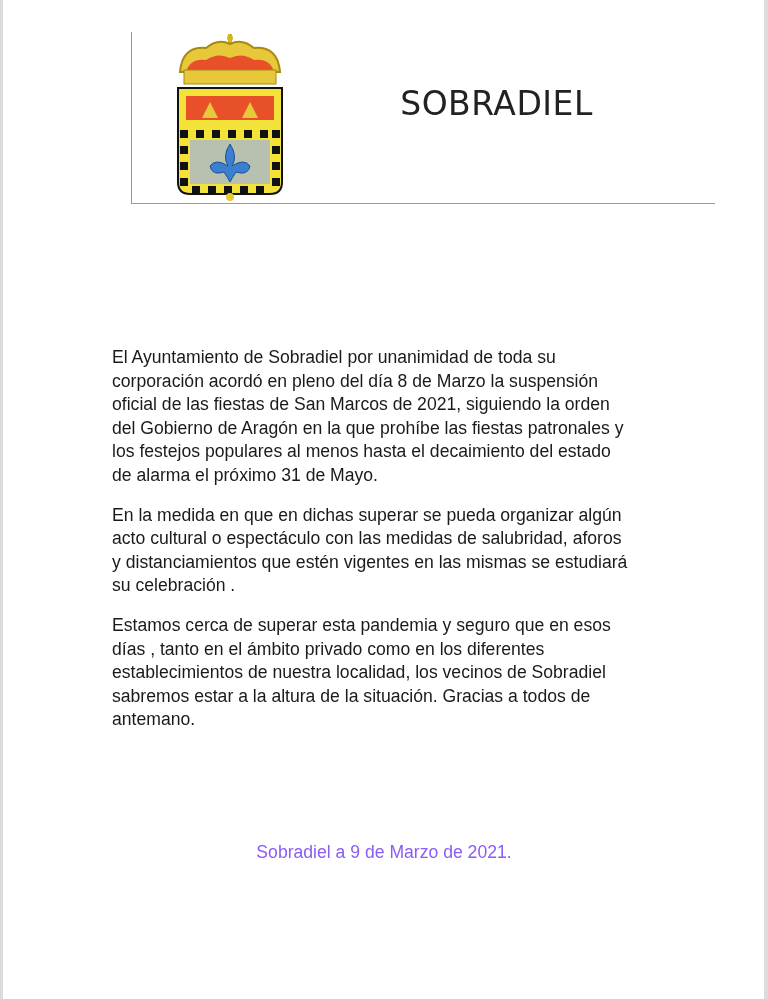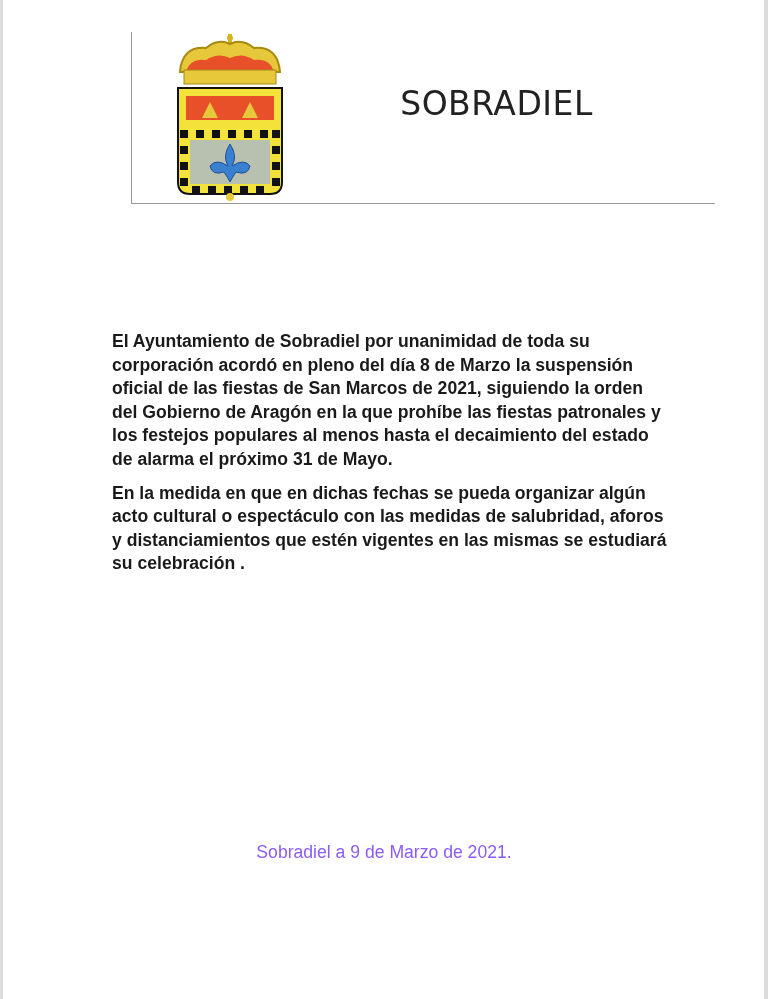--- a/index.html
+++ b/index.html
@@ -20,21 +20,21 @@
     position: absolute; left: 192px; top: 50px; width: 345px;
     text-align: center; color: #222; font-family: "DejaVu Sans", sans-serif;
     font-size: 33px; line-height: 43px; letter-spacing: 0.5px;
   }
 
   .body-text {
     position: absolute; left: 112px; top: 330px; width: 560px;
     font-family: "Liberation Sans", sans-serif; font-size: 17.6px; line-height: 23.6px;
     color: #1a1a1a;
   }
-  .para { margin: 0 0 10px 0; white-space: pre-line; font-weight: bold; }
+  .para { margin: 16px 0 10px 0; white-space: pre-line; }
   .signature {
     position: absolute; left: 0; width: 768px; top: 842px; text-align: center;
     font-family: "Liberation Sans", sans-serif; font-size: 17.6px; color: #8b5cf6;
   }
 </style>
 </head>
 <body>
 
 <div class="edge-left"></div>
 <div class="edge-right"></div>
@@ -83,19 +83,24 @@
   </div>
 </div>
 
 <div class="body-text">
   <p class="para">El Ayuntamiento de Sobradiel por unanimidad de toda su
 corporación acordó en pleno del día 8 de Marzo la suspensión
 oficial de las fiestas de San Marcos de 2021, siguiendo la orden
 del Gobierno de Aragón en la que prohíbe las fiestas patronales y
 los festejos populares al menos hasta el decaimiento del estado
 de alarma el próximo 31 de Mayo.</p>
-  <p class="para">En la medida en que en dichas fechas se pueda organizar algún
+  <p class="para">En la medida en que en dichas superar se pueda organizar algún
 acto cultural o espectáculo con las medidas de salubridad, aforos
 y distanciamientos que estén vigentes en las mismas se estudiará
 su celebración .</p>
+  <p class="para">Estamos cerca de superar esta pandemia y seguro que en esos
+días , tanto en el ámbito privado como en los diferentes
+establecimientos de nuestra localidad,  los vecinos de Sobradiel
+sabremos estar a la altura de la situación. Gracias a todos de
+antemano.</p>
 </div>
 
 <div class="signature">Sobradiel a 9 de Marzo de 2021.</div>
 
 </body></html>

